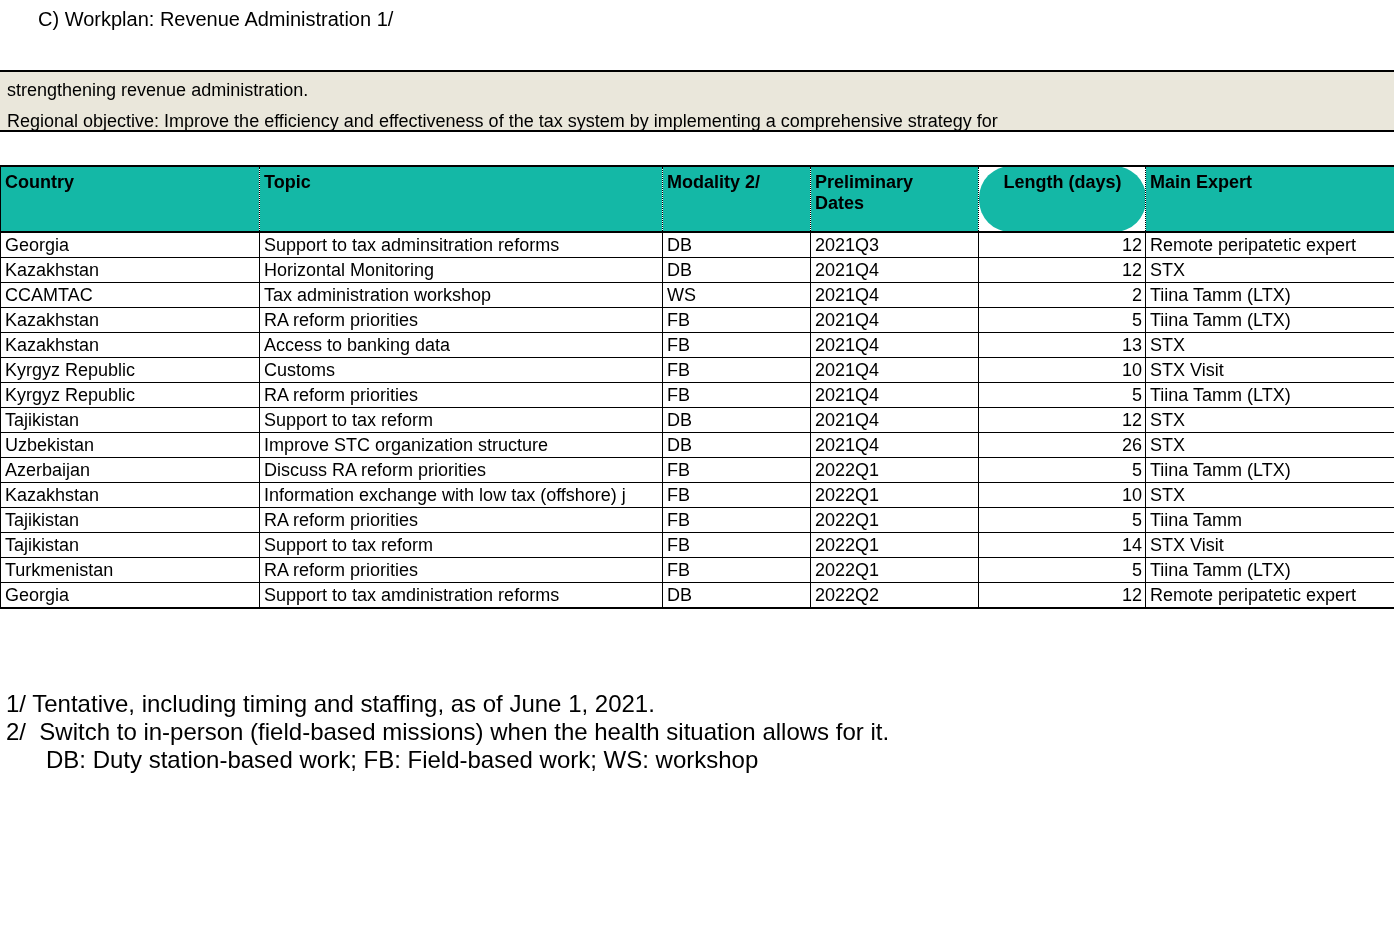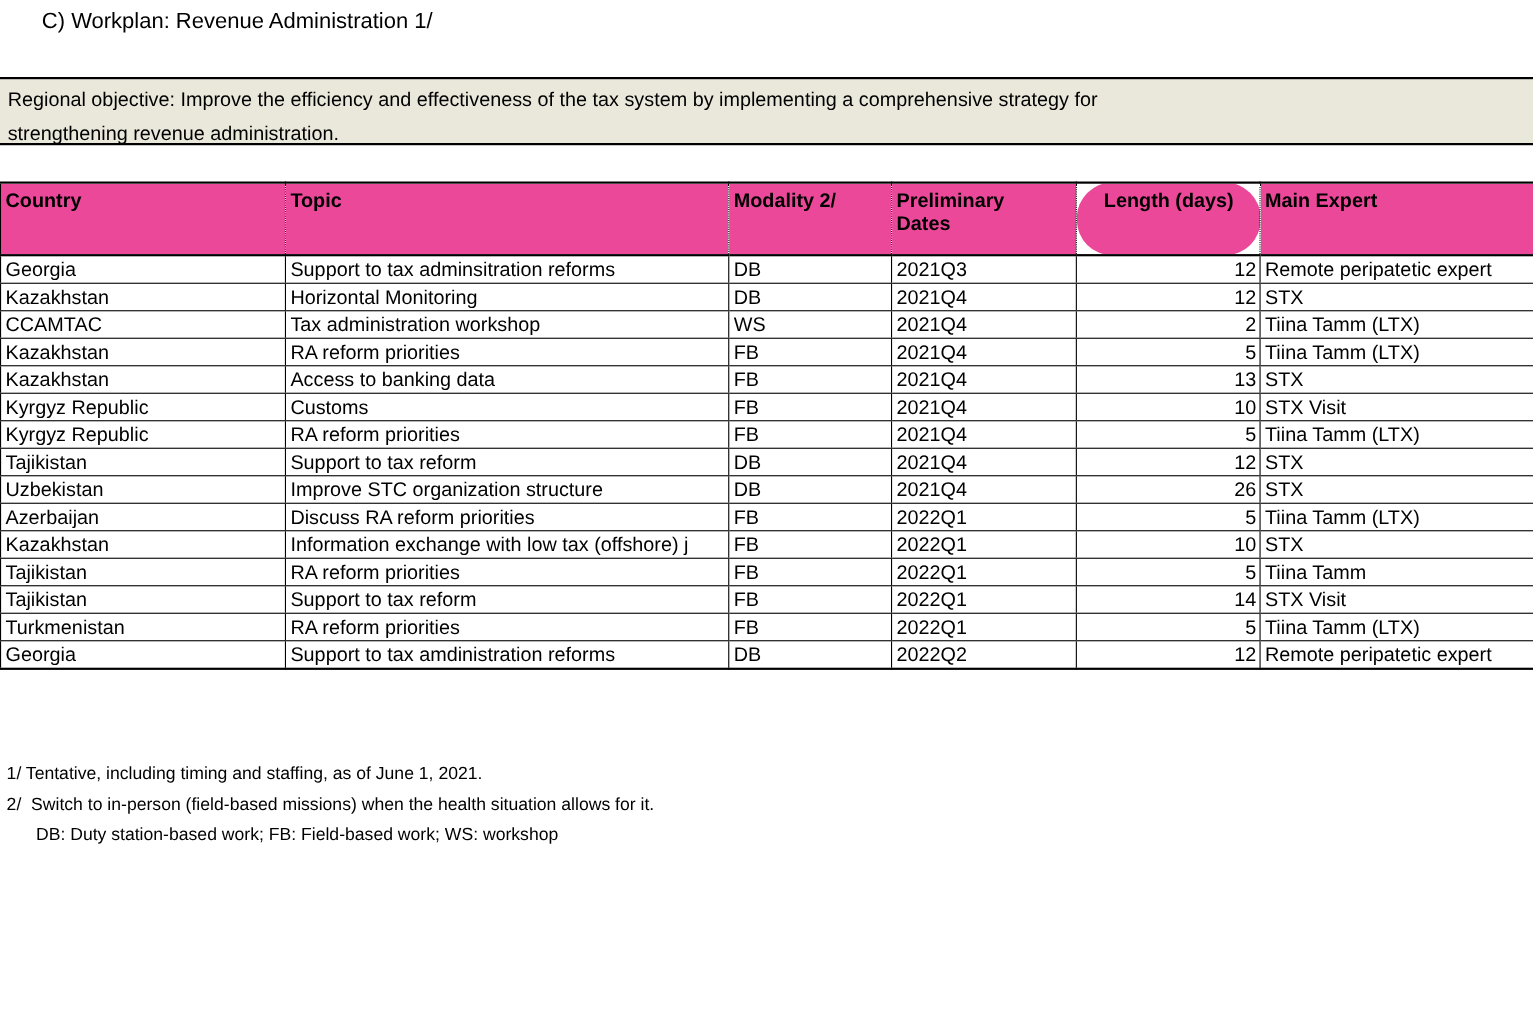--- a/index.html
+++ b/index.html
@@ -35,21 +35,21 @@
     width: 1394px;
     border-collapse: collapse;
     table-layout: fixed;
     border-top: 2px solid #000;
     border-bottom: 2px solid #000;
     border-left: 1px solid #000;
     border-right: 1px solid #000;
     font-size: 18px;
   }
   table.workplan th {
-    background: #ec4899;
+    background: #14b8a6;
     height: 66px;
     vertical-align: top;
     text-align: left;
     font-weight: 700;
     padding: 5px 3px 0 4px;
     border-bottom: 2px solid #000;
     white-space: pre-line;
     overflow: hidden;
   }
   table.workplan th + th { border-left: 1px dotted #000; }
@@ -63,35 +63,35 @@
     overflow: hidden;
     line-height: 24px;
     vertical-align: middle;
   }
   table.workplan td + td { border-left: 1px solid #000; }
   table.workplan td.col-length { text-align: right; }
   table.workplan tr:last-child td { border-bottom: none; }
 
   .footnotes {
     position: absolute; top: 690px; left: 6px;
-    font-size: 16px; line-height: 28px;
+    font-size: 24px; line-height: 28px;
     white-space: pre;
   }
   .footnotes .fn-last { margin-top: 2px; }
 </style>
 </head>
 <body>
 
 <div class="page">
 
   <div class="title">C) Workplan: Revenue Administration 1/</div>
 
   <div class="objective">
+    <div>strengthening revenue administration.</div>
     <div>Regional objective: Improve the efficiency and effectiveness of the tax system by implementing a comprehensive strategy for</div>
-    <div>strengthening revenue administration.</div>
   </div>
 
   <table class="workplan">
     <colgroup>
       <col style="width:259px">
       <col style="width:403px">
       <col style="width:148px">
       <col style="width:168px">
       <col style="width:167px">
       <col style="width:249px">

